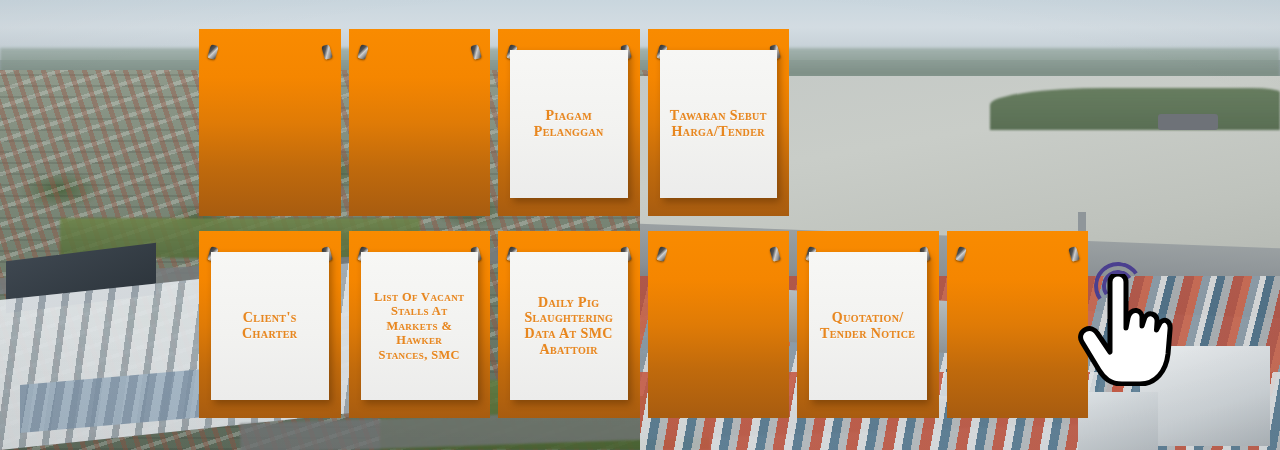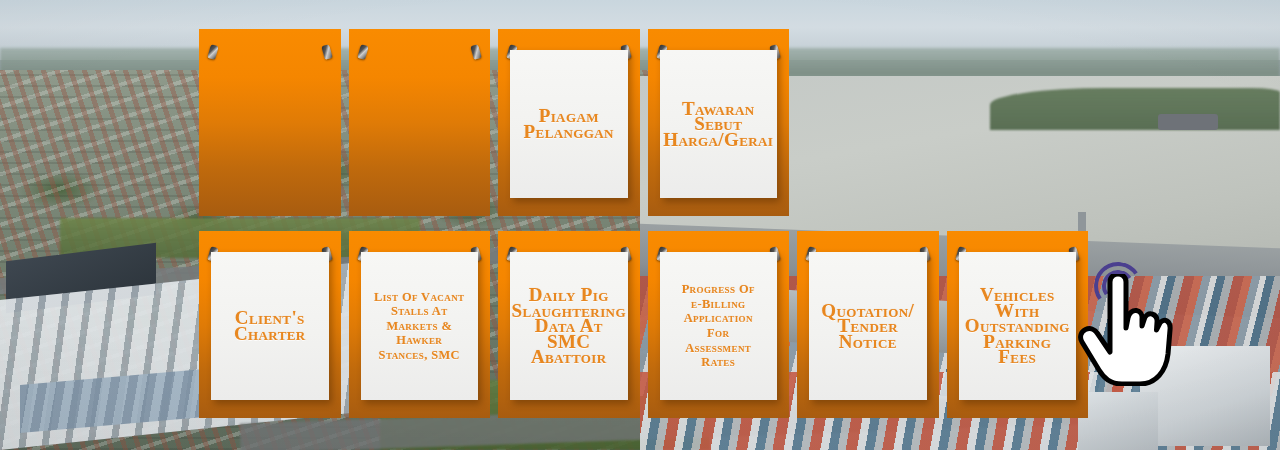--- a/index.html
+++ b/index.html
@@ -213,21 +213,21 @@
     display: flex;
     align-items: center;
     justify-content: center;
     padding: 6px 5px;
   }
 
   .sheet-text {
     font-family: "Liberation Serif", "DejaVu Serif", serif;
     font-variant: small-caps;
     font-weight: bold;
-    font-size: 19px;
+    font-size: 14px;
     line-height: 15.6px;
     letter-spacing: .4px;
     color: #E8871F;
     text-align: center;
     text-shadow: 0 1px 0 rgba(255,255,255,.85), 0 0 1px rgba(190,100,10,.35);
     white-space: pre-line;
   }
   .sheet-text.small { font-size: 12.4px; line-height: 14.6px; }
 
   
@@ -325,21 +325,21 @@
 Pelanggan</div>
         </div>
       </div>
 
 
       <div class="card">
         <div class="pin left"></div>
         <div class="pin right"></div>
         <div class="sheet">
           <div class="sheet-text">Tawaran Sebut
-Harga/Gerai</div>
+Harga/Tender</div>
         </div>
       </div>
 
     </div>
 
     <div class="row row-2">
 
       <div class="card">
         <div class="pin left"></div>
         <div class="pin right"></div>
@@ -368,47 +368,34 @@
           <div class="sheet-text">Daily Pig
 Slaughtering
 Data At SMC
 Abattoir</div>
         </div>
       </div>
 
       <div class="card">
         <div class="pin left"></div>
         <div class="pin right"></div>
-        <div class="sheet">
-          <div class="sheet-text small">Progress Of
-e-Billing
-Application
-For
-Assessment
-Rates</div>
-        </div>
       </div>
 
       <div class="card">
         <div class="pin left"></div>
         <div class="pin right"></div>
         <div class="sheet">
           <div class="sheet-text">Quotation/
 Tender Notice</div>
         </div>
       </div>
 
       <div class="card">
         <div class="pin left"></div>
         <div class="pin right"></div>
-        <div class="sheet">
-          <div class="sheet-text">Vehicles With
-Outstanding
-Parking Fees</div>
-        </div>
       </div>
 
     </div>
 
   </div>
 
   <div class="cursor-layer">
     <div class="ripple">
       <span class="r1"></span>
       <span class="r2"></span>

